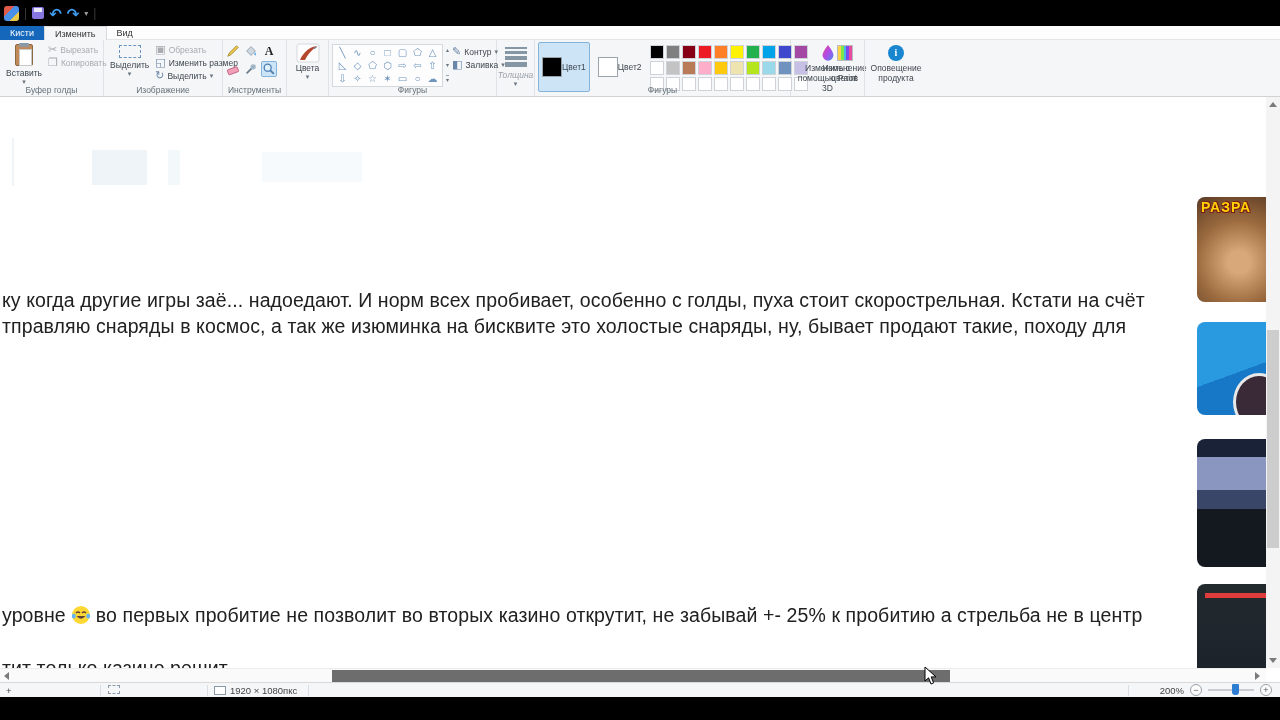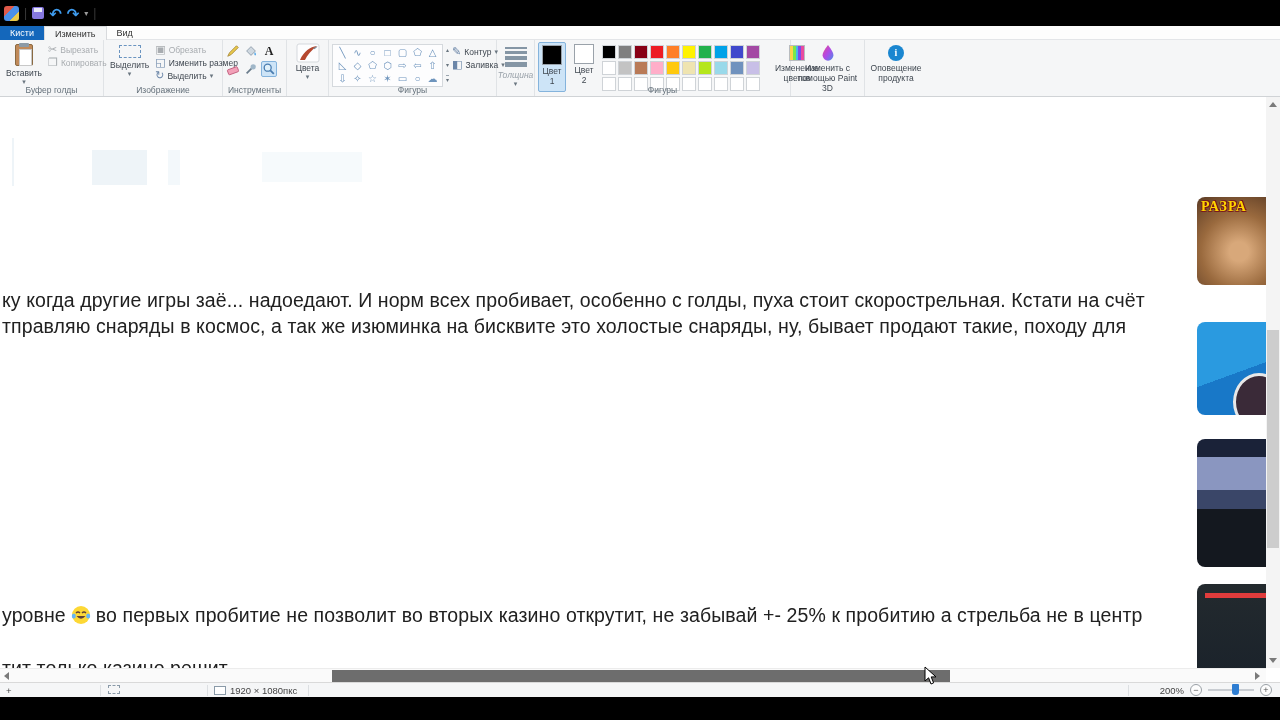--- a/index.html
+++ b/index.html
@@ -45,39 +45,39 @@
   .toolbtn.selected { background:#cde4f7; border:1px solid #84b3dc; }
   .atool { font-size:12px; font-weight:bold; color:#222; font-family:"Liberation Serif",serif; }
 
   .shapes-box { background:#fdfdfe; border:1px solid #d5d9dd; display:grid; grid-template-columns:repeat(7,15px); grid-auto-rows:13px; padding:1px 2px; margin-top:2px; }
   .shape-g { font-size:10px; color:#6f95bd; text-align:center; line-height:13px; }
   .shapes-scroll { display:flex; flex-direction:column; justify-content:space-between; padding:4px 0; font-size:6px; color:#6a7680; }
 
   .bars-icon { display:flex; flex-direction:column; gap:2px; margin:4px 0 3px 0; }
   .bars-icon i { display:block; width:22px; background:#8596a5; }
 
-  .swatch-btn { display:flex; flex-direction:column; align-items:center; font-size:8.5px; color:#3f4750; padding:2px 3px; border-radius:2px; line-height:1.15; }
+  .swatch-btn { display:flex; flex-direction:row; align-items:center; font-size:8.5px; color:#3f4750; padding:2px 3px; border-radius:2px; line-height:1.15; }
   .swatch-btn.selected { background:#cde4f7; border:1px solid #84b3dc; }
   .bigswatch { width:20px; height:20px; border:1px solid #9aa2aa; background:#fff; margin-bottom:1px; }
 
   .palette { display:grid; grid-template-columns:repeat(10,15px); grid-auto-rows:15px; gap:1px; padding-top:3px; }
   .sw { width:14px; height:14px; border:1px solid #cfd3d7; background:#fff; }
 
   .rainbow { width:16px; height:16px; background:linear-gradient(90deg,#ffd24a 0 20%,#7ae84a 20% 40%,#4ab6e8 40% 60%,#7b4ae8 60% 80%,#e84aa0 80% 100%); border:1px solid #b8bcc0; margin:2px 0; }
   .info-circle { width:16px; height:16px; border-radius:50%; background:#1a86d0; color:#fff; font-size:10px; font-weight:bold; text-align:center; line-height:16px; margin:2px 0; font-family:"Liberation Serif",serif; }
   .twoline { text-align:center; line-height:1.2; }
 
   
   .canvas { position:absolute; left:0; top:97px; width:1266px; height:571px; background:#fff; overflow:hidden; }
   .cline { position:absolute; left:2px; font-size:19.5px; color:#212121; white-space:nowrap; letter-spacing:0.1px; }
   .faint { position:absolute; background:#eef4f8; }
   .emoji { display:inline-block; vertical-align:-3px; margin:0 5px; }
 
   .thumb { position:absolute; left:1197px; width:70px; border-radius:8px 0 0 8px; overflow:hidden; }
-  .t1 { top:100px; height:88px; background:radial-gradient(circle at 60% 62%,#d8a87a 14%,#9a6a3e 55%,#5a3a24 100%);font-family:Liberation Serif, serif; }
+  .t1 { top:100px; height:105px; background:radial-gradient(circle at 60% 62%,#d8a87a 14%,#9a6a3e 55%,#5a3a24 100%); }
   .t1 .ttext { color:#ffd400; font-weight:bold; font-size:14px; text-shadow:1px 1px 0 #7a1a1a,-1px 1px 0 #7a1a1a,1px -1px 0 #7a1a1a; position:absolute; top:2px; left:4px; letter-spacing:1px; }
   .t2 { top:225px; height:93px; background:linear-gradient(160deg,#2a9ae0 0 55%,#1878c8 55%); }
   .t2:after { content:""; position:absolute; right:-18px; bottom:-16px; width:46px; height:52px; border-radius:50%; background:#3a2a38; border:3px solid #e8e8e8; }
   .t3 { top:342px; height:128px; background:linear-gradient(180deg,#1a2238 0 14%,#8a96c0 14% 40%,#3a4668 40% 55%,#14181f 55%); }
   .t4 { top:487px; height:122px; background:linear-gradient(180deg,#232a2e 0,#18202a 100%); }
   .t4 .redbar { position:absolute; left:8px; top:9px; right:0; height:5px; background:#e03c3c; }
 
   
   .vscroll { position:absolute; left:1266px; top:97px; width:14px; height:571px; background:#f4f4f4; }
   .vthumb { position:absolute; left:1px; top:233px; width:12px; height:218px; background:#cdcdcd; }

